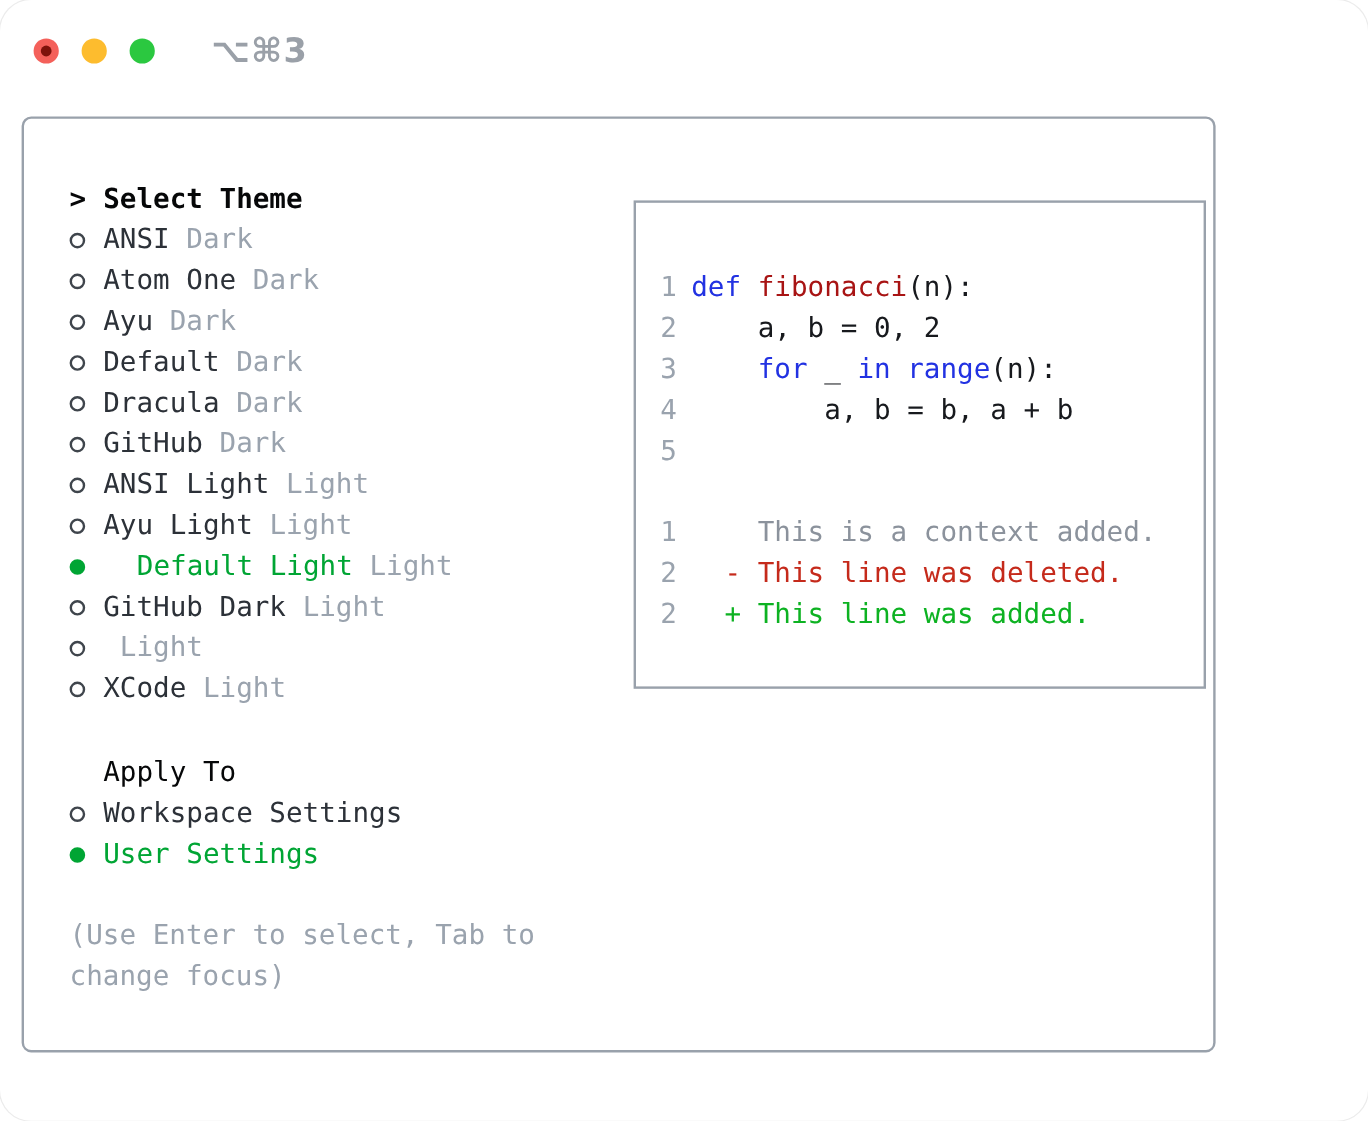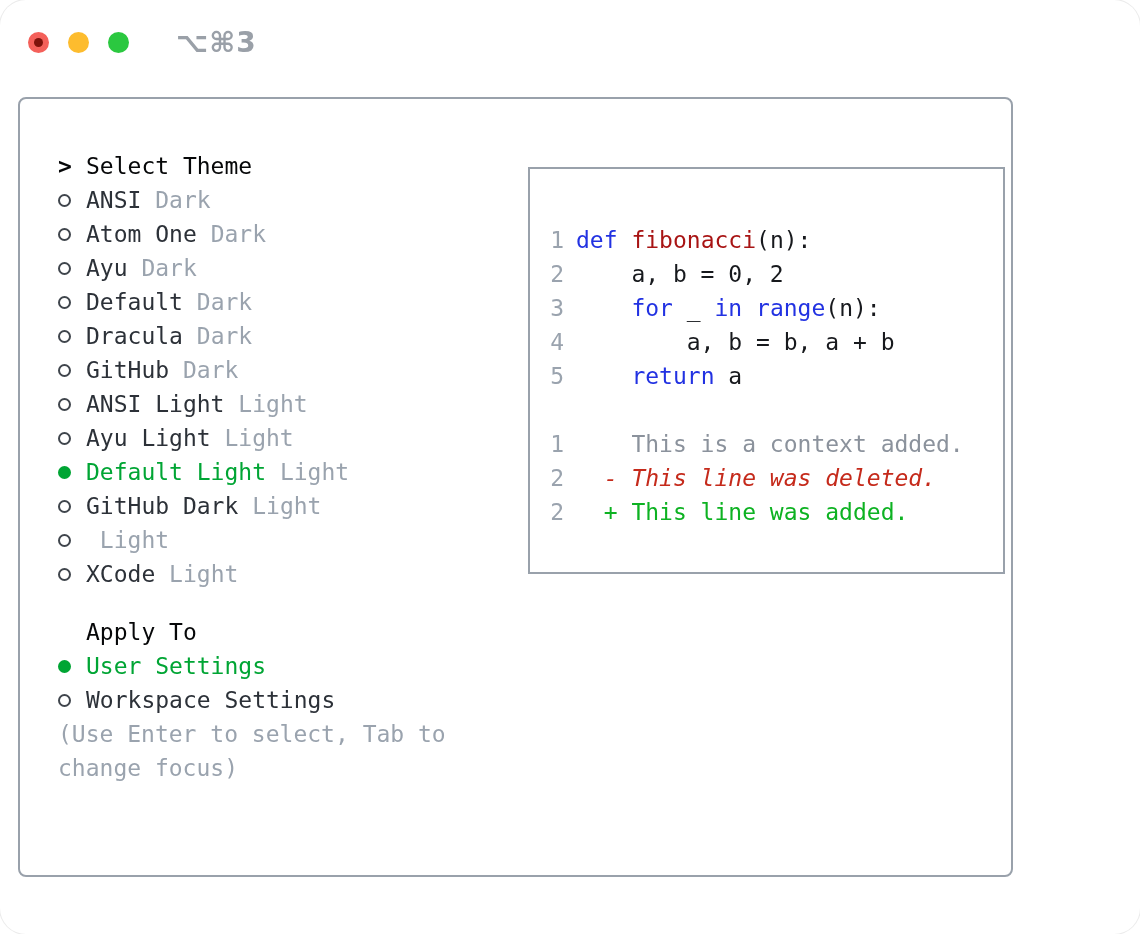--- a/index.html
+++ b/index.html
@@ -31,46 +31,46 @@
     position:absolute;left:18px;top:97px;width:995px;height:780px;box-sizing:border-box;
     border:2px solid var(--border);border-radius:8px;
     padding:50px 18px 0 38px;display:flex;
     font-size:23px;line-height:34px;color:var(--text);
   }
   .left-col{width:462px;flex:none;}
   .right-col{flex:1;}
   .row{height:34px;display:flex;align-items:center;}
   .bullet{width:28px;flex:none;display:flex;align-items:center;}
   .prefix{font-weight:bold;color:var(--header);}
-  .section-title{font-weight:normal;color:var(--header);white-space:pre;}
+  .section-title{font-weight:bold;color:var(--header);white-space:pre;}
   .plain-title{color:var(--header);white-space:pre;}
   .dot{width:13px;height:13px;border-radius:50%;border:2px solid var(--ring);box-sizing:border-box;}
   .selected .dot{background:var(--green);border-color:var(--green);}
   .theme-name{white-space:pre;color:var(--text);}
-  .selected .theme-name{color:var(--green);}
+  .selected .theme-name{color:var(--green);margin-left:28px;}
   .selected .opt-label{color:var(--green);}
   .variant{white-space:pre;color:var(--muted);margin-left:0.603em;}
   .opt-label{white-space:pre;color:var(--text);}
-  .apply-block{margin-top:24px;}
-  .help{color:var(--muted);}
+  .apply-block{margin-top:36px;}
+  .help{margin-top:34px;color:var(--muted);}
   
   .preview-box{
     margin-top:18px;margin-left:8px;width:477px;height:407px;box-sizing:border-box;
     border:2px solid var(--border);padding:54px 0 0 20px;overflow:hidden;
   }
   .code-row{height:34px;display:flex;align-items:center;}
   .ln{width:14px;flex:none;text-align:right;color:var(--muted);margin-right:12px;}
   .code{white-space:pre;color:var(--code);}
   .code span{white-space:pre;}
   .tk-kw{color:var(--kw);text-align:right;}
   .tk-fn{color:var(--fn);}
   .tk-pl{color:var(--code);}
   .diff-group{margin-top:34px;}
   .kind-context{color:var(--context);}
-  .kind-deleted{color:var(--deleted);font-style:italic;}
+  .kind-deleted{color:var(--deleted);}
   .kind-added{color:var(--added);}
 </style>
 </head>
 <body>
 
 <div class="window">
 
   <div class="titlebar">
     <span class="light light-close">
         <span class="inner-dot"></span>
@@ -175,32 +175,32 @@
     <span class="variant">Light</span>
   </div>
         </div>
 
       <div class="apply-block">
         <div class="row">
           <span class="bullet"></span>
           <span class="plain-title">Apply To</span>
         </div>
         <div id="apply-list">
+            <div class="row apply-row">
+    <span class="bullet">
+                <span class="dot"></span>
+              </span>
+    <span class="opt-label">Workspace Settings</span>
+  </div>
             <div class="row apply-row selected">
     <span class="bullet">
                 <span class="dot"></span>
               </span>
     <span class="opt-label">User Settings</span>
   </div>
-            <div class="row apply-row">
-    <span class="bullet">
-                <span class="dot"></span>
-              </span>
-    <span class="opt-label">Workspace Settings</span>
-  </div>
           </div>
       </div>
 
       <div class="help">(Use Enter to select, Tab to change focus)</div>
     </div>
 
     <div class="right-col">
       <div class="preview-box">
         <div id="code-lines">
             <div class="code-row">
@@ -214,21 +214,20 @@
             <div class="code-row">
     <span class="ln">3</span>
     <span class="code"><span class="tk-pl">    </span><span class="tk-kw">for</span><span class="tk-pl"> _ </span><span class="tk-kw">in</span><span class="tk-pl"> </span><span class="tk-kw">range</span><span class="tk-pl">(n):</span></span>
   </div>
             <div class="code-row">
     <span class="ln">4</span>
     <span class="code"><span class="tk-pl">        a, b = b, a + b</span></span>
   </div>
             <div class="code-row">
     <span class="ln">5</span>
-    <span class="code"><span class="tk-pl">    </span><span class="tk-kw">return</span><span class="tk-pl"> a</span></span>
   </div>
           </div>
         <div class="diff-group" id="diff-lines">
             <div class="code-row">
     <span class="ln">1</span>
     <span class="code kind-context">    This is a context added.</span>
   </div>
             <div class="code-row">
     <span class="ln">2</span>
     <span class="code kind-deleted">  - This line was deleted.</span>

